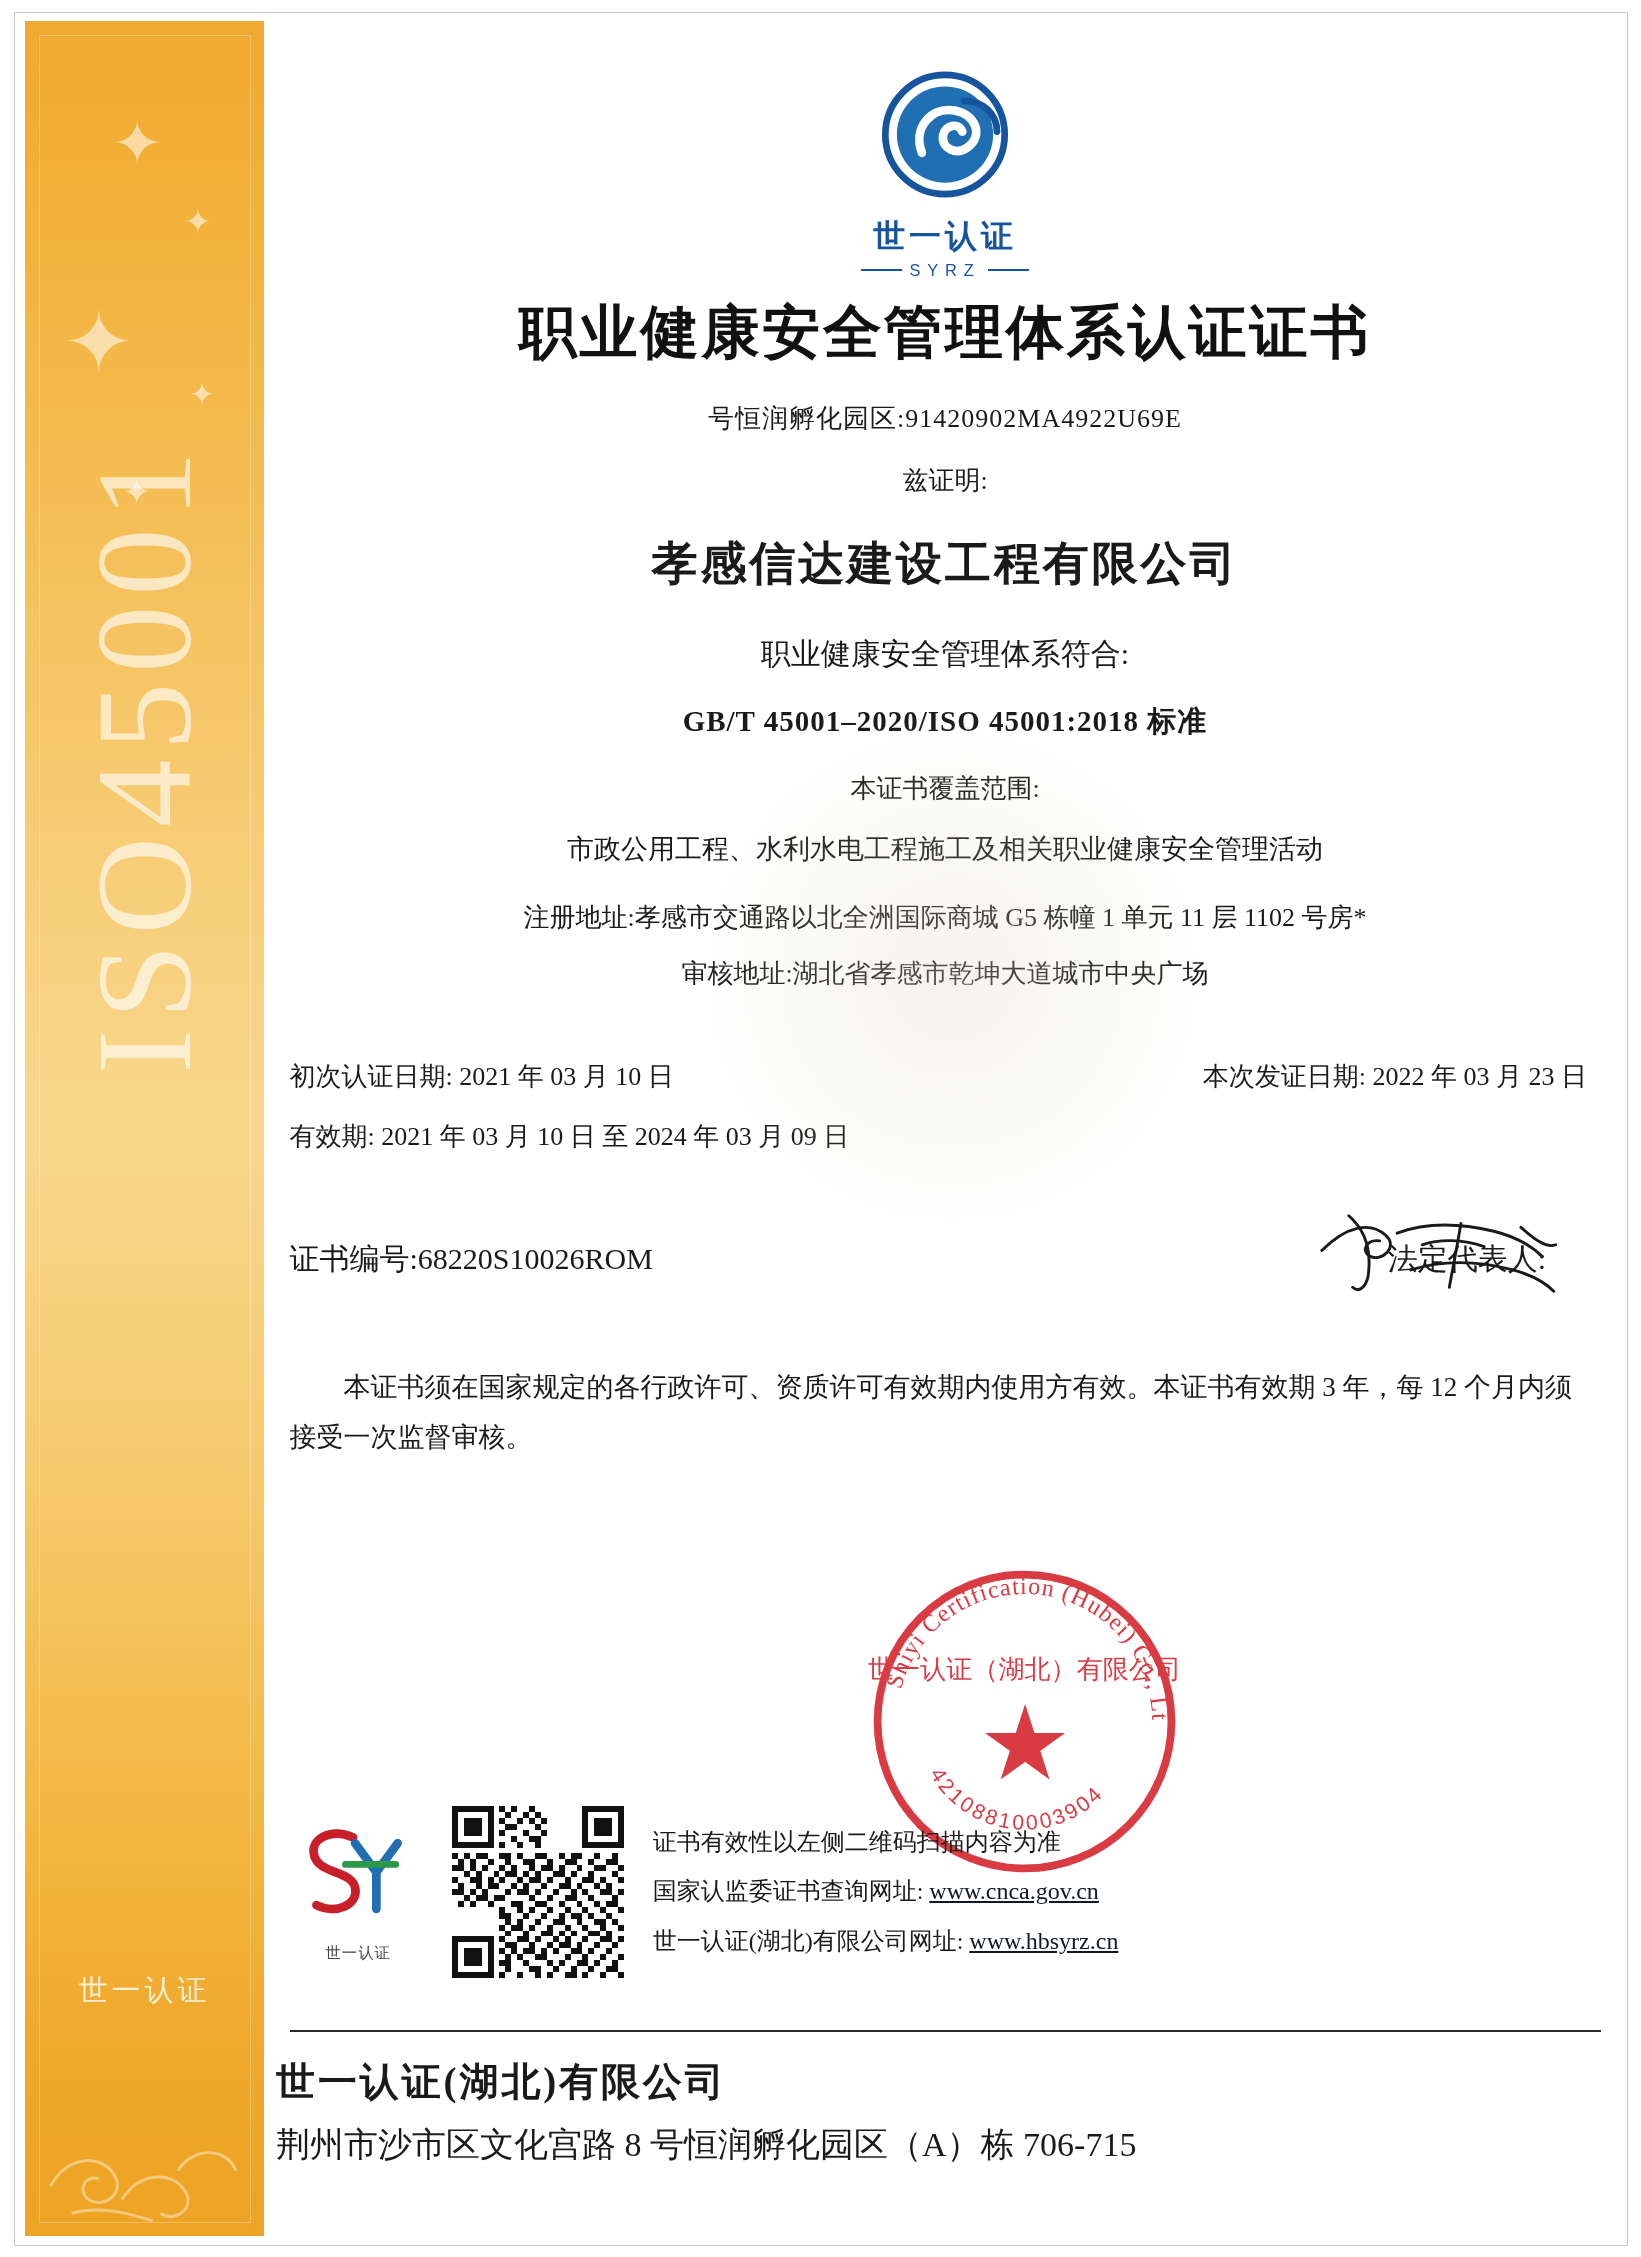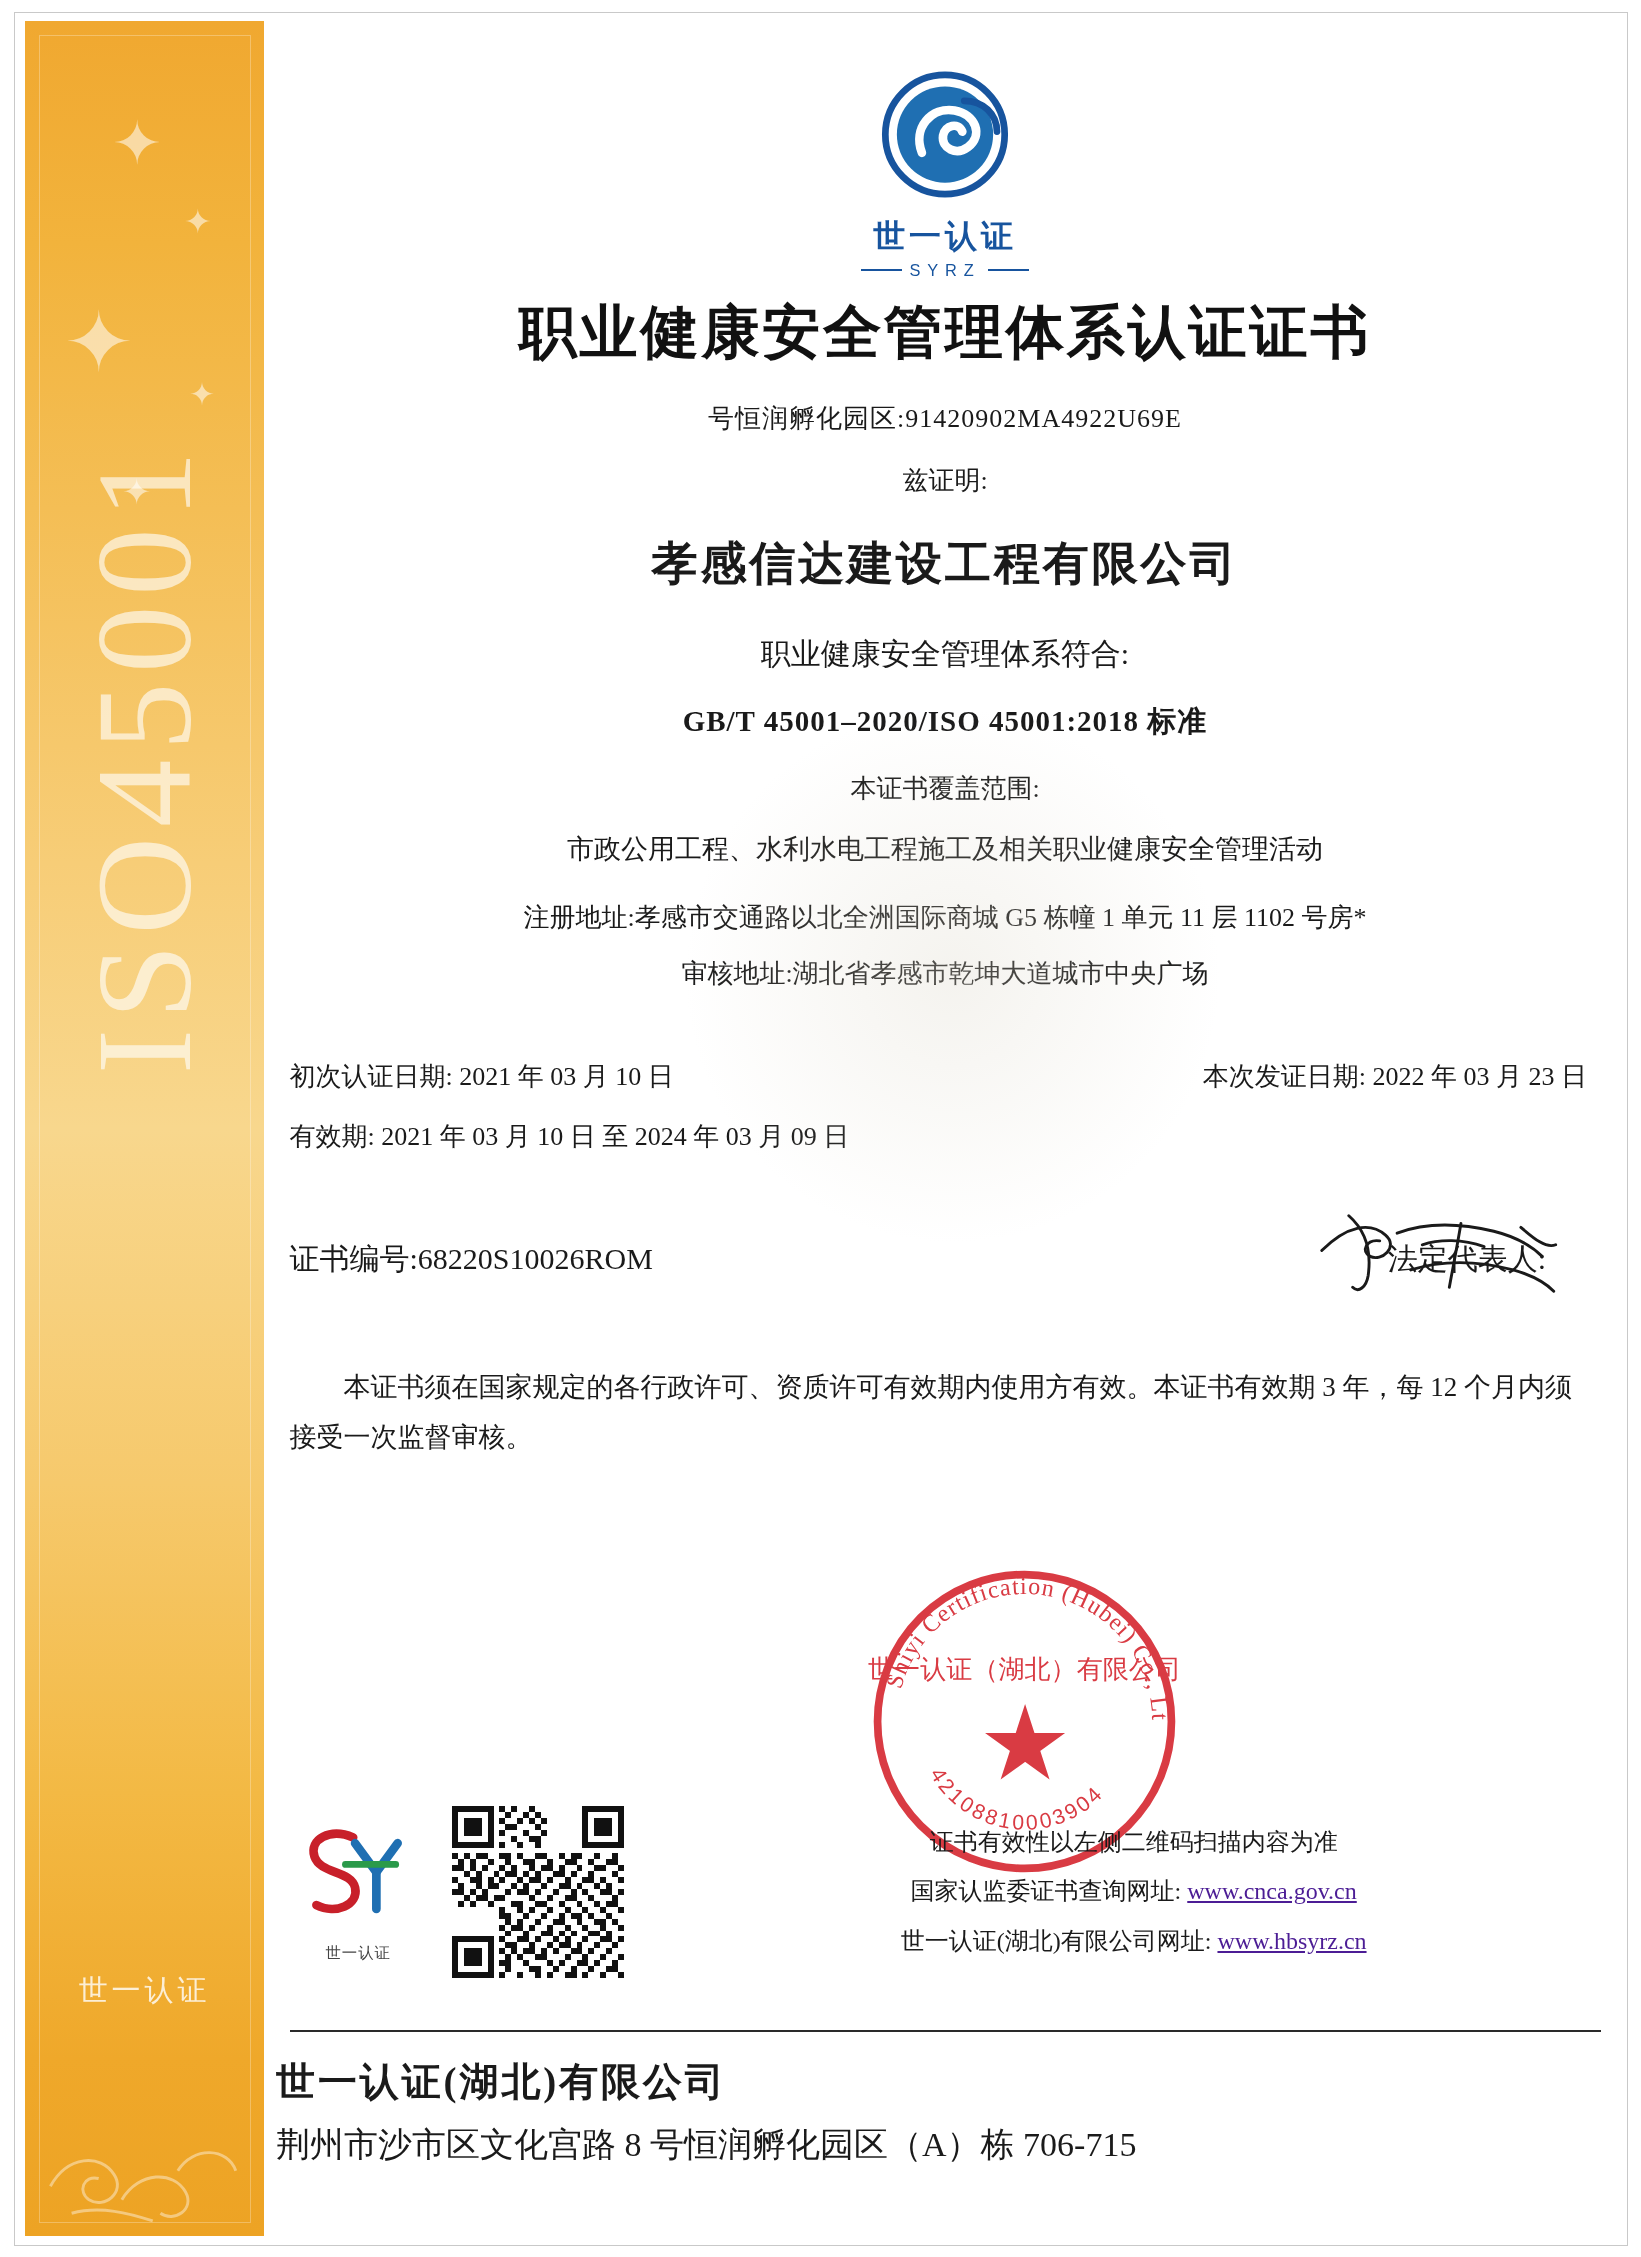--- a/index.html
+++ b/index.html
@@ -267,27 +267,27 @@
   }
   .qr {
     flex: none;
     width: 172px;
     height: 172px;
     margin-left: 21px;
   }
   .footer-lines {
     flex: 1;
     margin-left: 29px;
-    text-align: center;
+    text-align: left;
     font-size: 24px;
     line-height: 2.05;
   }
   .footer-lines a,
   .footer-lines .link {
-    color: #4c1d95;
+    color: #0f172a;
     text-decoration: underline;
   }
 
   .bottom-rule {
     position: absolute;
     left: 13.5px;
     top: 2001px;
     width: 1311px;
     height: 1.9px;
     background: #2a2a2a;

